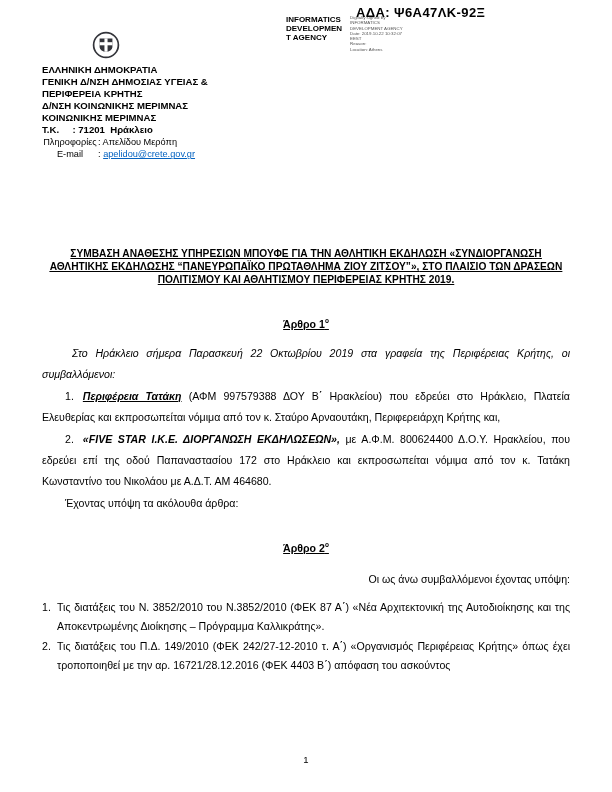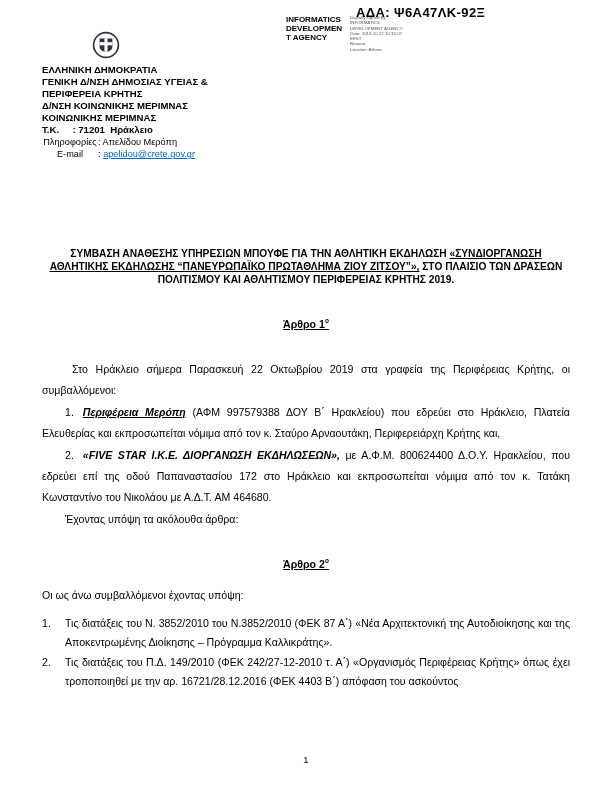--- a/index.html
+++ b/index.html
@@ -15,39 +15,39 @@
   .header-left{position:absolute;top:31px;left:42px;width:232px;}
   .logo-wrap{width:28px;height:28px;margin:0 0 5px 50px;}
   .hl{font-weight:bold;font-size:9.6px;line-height:12px;white-space:pre-wrap;}
   .contact{font-size:9.2px;line-height:12.3px;}
   .contact .lbl{display:inline-block;width:56px;text-align:center;}
   .email{color:#0563c1;text-decoration:underline;cursor:pointer;}
 
   .header-right{position:absolute;top:69px;left:289px;font-weight:bold;font-size:10.3px;line-height:13.8px;white-space:pre-wrap;}
 
   .content{position:absolute;top:247px;left:42px;width:528px;}
-  .doc-title{margin:0;text-align:center;font-weight:bold;font-size:10.2px;line-height:13.2px;}
+  .doc-title{margin:0;text-align:center;font-weight:bold;font-size:10.2px;line-height:13.2px;text-decoration:underline;}
   .u{text-decoration:underline;}
   .bi{font-weight:bold;font-style:italic;}
   .art-head{text-align:center;font-weight:bold;font-size:10.6px;line-height:12.8px;}
   .art-head.first{margin-top:29px;}
   .art-head.second{margin-top:25px;}
   sup{font-size:6.5px;}
 
   .body-p{margin:0;font-size:10.6px;line-height:21.4px;text-align:justify;}
-  .intro-p{margin-top:28px;text-indent:30px;}
+  .intro-p{margin-top:12px;text-indent:30px;font-style:italic;}
   .item{text-indent:23px;}
   .closing{text-indent:23px;}
   .numgap{display:inline-block;width:9px;}
 
-  .legal-intro{margin-top:14px;text-align:left;}
+  .legal-intro{margin-top:14px;text-align:right;}
   .laws{margin-top:8px;}
   .law-item{display:flex;font-size:10.6px;line-height:19.4px;}
   .law-num{flex:none;width:15px;}
-  .law-text{flex:1;text-align:justify;margin-left:8px;}
+  .law-text{flex:1;text-align:justify;}
 
   .page-num{position:absolute;top:754px;left:0;width:612px;text-align:center;font-size:9.5px;}
 </style>
 </head>
 <body>
 
 <div class="page">
 
   <div class="ada">ΑΔΑ: Ψ6Α47ΛΚ-92Ξ</div>
 
@@ -96,21 +96,21 @@
   <div class="content">
 
     <p class="doc-title"><span>ΣΥΜΒΑΣΗ ΑΝΑΘΕΣΗΣ ΥΠΗΡΕΣΙΩΝ ΜΠΟΥΦΕ ΓΙΑ ΤΗΝ ΑΘΛΗΤΙΚΗ ΕΚΔΗΛΩΣΗ </span><span class="u">«ΣΥΝΔΙΟΡΓΑΝΩΣΗ ΑΘΛΗΤΙΚΗΣ ΕΚΔΗΛΩΣΗΣ “ΠΑΝΕΥΡΩΠΑΪΚΟ ΠΡΩΤΑΘΛΗΜΑ ΖΙΟΥ ΖΙΤΣΟΥ”»,</span><span> ΣΤΟ ΠΛΑΙΣΙΟ ΤΩΝ ΔΡΑΣΕΩΝ ΠΟΛΙΤΙΣΜΟΥ ΚΑΙ ΑΘΛΗΤΙΣΜΟΥ ΠΕΡΙΦΕΡΕΙΑΣ ΚΡΗΤΗΣ 2019.</span></p>
 
     <div class="art-head first">
       <div><span class="u"><span>Άρθρο 1</span><sup>ο</sup></span></div>
     </div>
 
     <p class="body-p intro-p">Στο Ηράκλειο σήμερα Παρασκευή 22 Οκτωβρίου 2019 στα γραφεία της Περιφέρειας Κρήτης, οι συμβαλλόμενοι:</p>
 
-    <p class="body-p item"><span>1.</span><span class="numgap"></span><span class="bi u">Περιφέρεια Μερόπη</span><span> (ΑΦΜ 997579388 ΔΟΥ Β΄ Ηρακλείου) που εδρεύει στο Ηράκλειο, Πλατεία Ελευθερίας και εκπροσωπείται νόμιμα από τον κ. Σταύρο Αρναουτάκη, Περιφερειάρχη Κρήτης και,</span></p>
+    <p class="body-p item"><span>1.</span><span class="numgap"></span><span class="bi u">Περιφέρεια Τατάκη</span><span> (ΑΦΜ 997579388 ΔΟΥ Β΄ Ηρακλείου) που εδρεύει στο Ηράκλειο, Πλατεία Ελευθερίας και εκπροσωπείται νόμιμα από τον κ. Σταύρο Αρναουτάκη, Περιφερειάρχη Κρήτης και,</span></p>
 
     <p class="body-p item"><span>2.</span><span class="numgap"></span><span class="bi">«FIVE STAR Ι.Κ.Ε. ΔΙΟΡΓΑΝΩΣΗ ΕΚΔΗΛΩΣΕΩΝ»,</span><span> με Α.Φ.Μ. 800624400 Δ.Ο.Υ. Ηρακλείου, που εδρεύει επί της οδού Παπαναστασίου 172 στο Ηράκλειο και εκπροσωπείται νόμιμα από τον κ. Τατάκη Κωνσταντίνο του Νικολάου με Α.Δ.Τ. ΑΜ 464680.</span></p>
 
     <p class="body-p closing">Έχοντας υπόψη τα ακόλουθα άρθρα:</p>
 
     <div class="art-head second">
       <div><span class="u"><span>Άρθρο 2</span><sup>ο</sup></span></div>
     </div>
 
     <p class="body-p legal-intro">Οι ως άνω συμβαλλόμενοι έχοντας υπόψη:</p>

